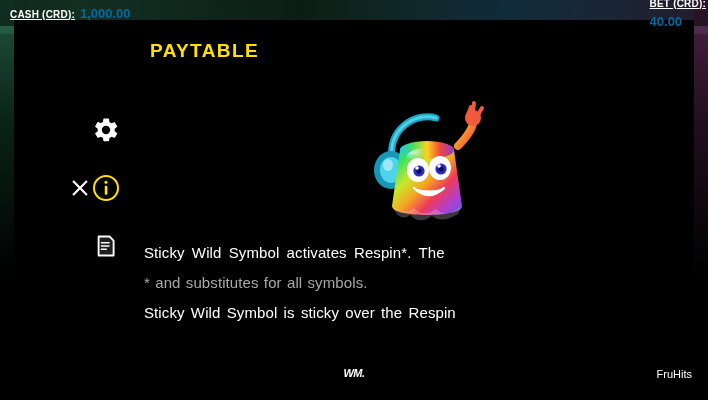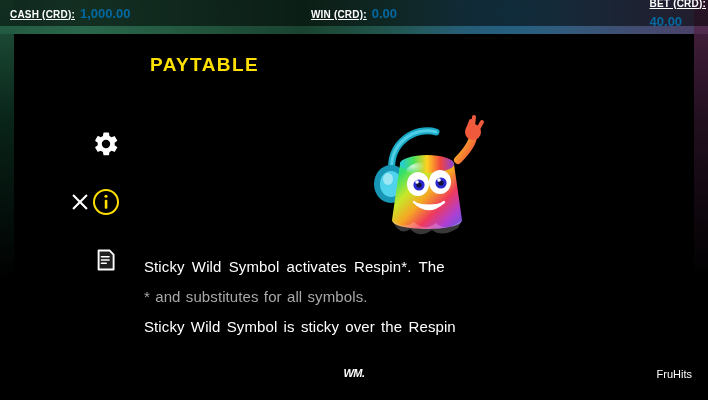--- a/index.html
+++ b/index.html
@@ -89,21 +89,21 @@
   }
   .hud-value {
     font-size: 13px;
     font-weight: bold;
     color: #0369a1;
   }
 
   
   .panel {
     position: absolute;
-    top: 34px;
+    top: 20px;
     left: 14px;
     width: 680px;
     height: 244px;
     background: #000;
     z-index: 3;
   }
   .paytable-title {
     position: absolute;
     top: 20px;
     left: 136px;
@@ -210,24 +210,20 @@
 
   <div class="bg-art"></div>
   <div class="bg-strip-left"></div>
   <div class="bg-strip-right"></div>
   <div class="bg-art-bottom"></div>
 
   <div class="topbar">
     <div class="hud-group hud-left">
       <span class="hud-label">CASH (CRD):</span>
       <span class="hud-value">1,000.00</span>
-    </div>
-    <div class="hud-group hud-mid">
-      <span class="hud-label">WIN (CRD):</span>
-      <span class="hud-value">0.00</span>
     </div>
     <div class="hud-group hud-right">
       <span class="hud-label">BET (CRD):</span>
       <span class="hud-value">40.00</span>
     </div>
   </div>
 
   <div class="panel">
 
     <div class="paytable-title">PAYTABLE</div>

